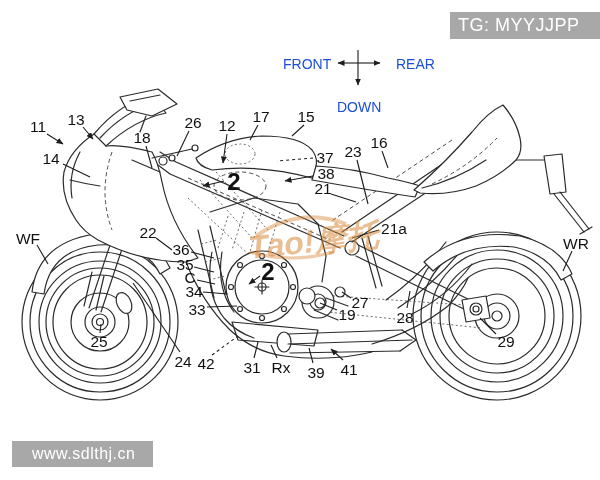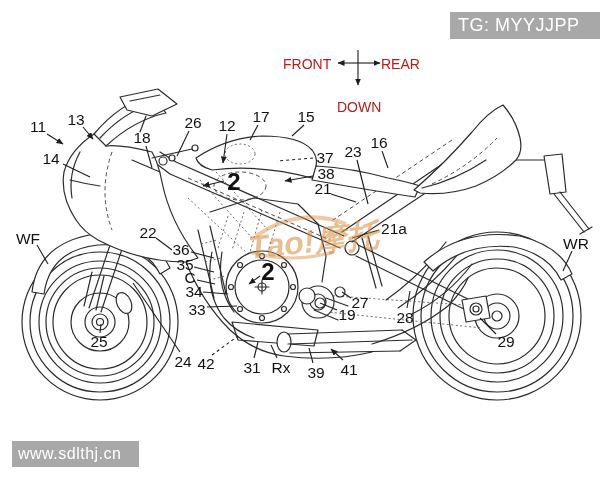--- a/index.html
+++ b/index.html
@@ -9,24 +9,24 @@
   .s  {fill:none;stroke:#2b2b2b;stroke-width:1.2;stroke-linecap:round;stroke-linejoin:round}
   .sw {fill:#ffffff;stroke:#2b2b2b;stroke-width:1.2;stroke-linejoin:round}
   .sd {fill:none;stroke:#4a4a4a;stroke-width:1;stroke-dasharray:4 3}
   .sd2{fill:none;stroke:#5a5a5a;stroke-width:.9;stroke-dasharray:2 2.5}
   .leader{stroke:#1d1d1d;stroke-width:1.1;fill:none}
   .dash{stroke-dasharray:3 3}
   .lbl{font:15.5px "Liberation Sans",sans-serif;fill:#111;text-anchor:middle;dominant-baseline:central}
   .big{font:bold 24px "Liberation Sans",sans-serif}
   .graybox{position:absolute;color:#fff;display:flex;align-items:center;letter-spacing:.5px}
   #tagbox{left:450px;top:12px;width:150px;height:27px;font-size:18px;padding-left:8px}
-  #sitebox{left:12px;top:441px;width:121px;height:26px;font-size:16px;padding-left:6px}
-  .dir{position:absolute;font-size:14px;color:#b91c1c;white-space:nowrap}
+  #sitebox{left:12px;top:441px;width:121px;height:26px;font-size:16px;padding-left:20px}
+  .dir{position:absolute;font-size:14px;color:#1d4ed8;white-space:nowrap}
   #dir-front{left:283px;top:56px}
-  #dir-rear{left:381px;top:56px}
+  #dir-rear{left:396px;top:56px}
   #dir-down{left:337px;top:99px}
   #watermark{position:absolute;left:248px;top:220px;font:italic bold 32px "Liberation Sans",sans-serif;
              transform:rotate(-6deg);opacity:.55;white-space:nowrap;pointer-events:none}
 </style>
 </head>
 <body>
 
 <svg id="art" width="600" height="480" viewBox="0 0 600 480" xmlns="http://www.w3.org/2000/svg">
   <defs>
     <marker id="ah" markerWidth="9" markerHeight="8" refX="6.5" refY="3" orient="auto" markerUnits="userSpaceOnUse">

